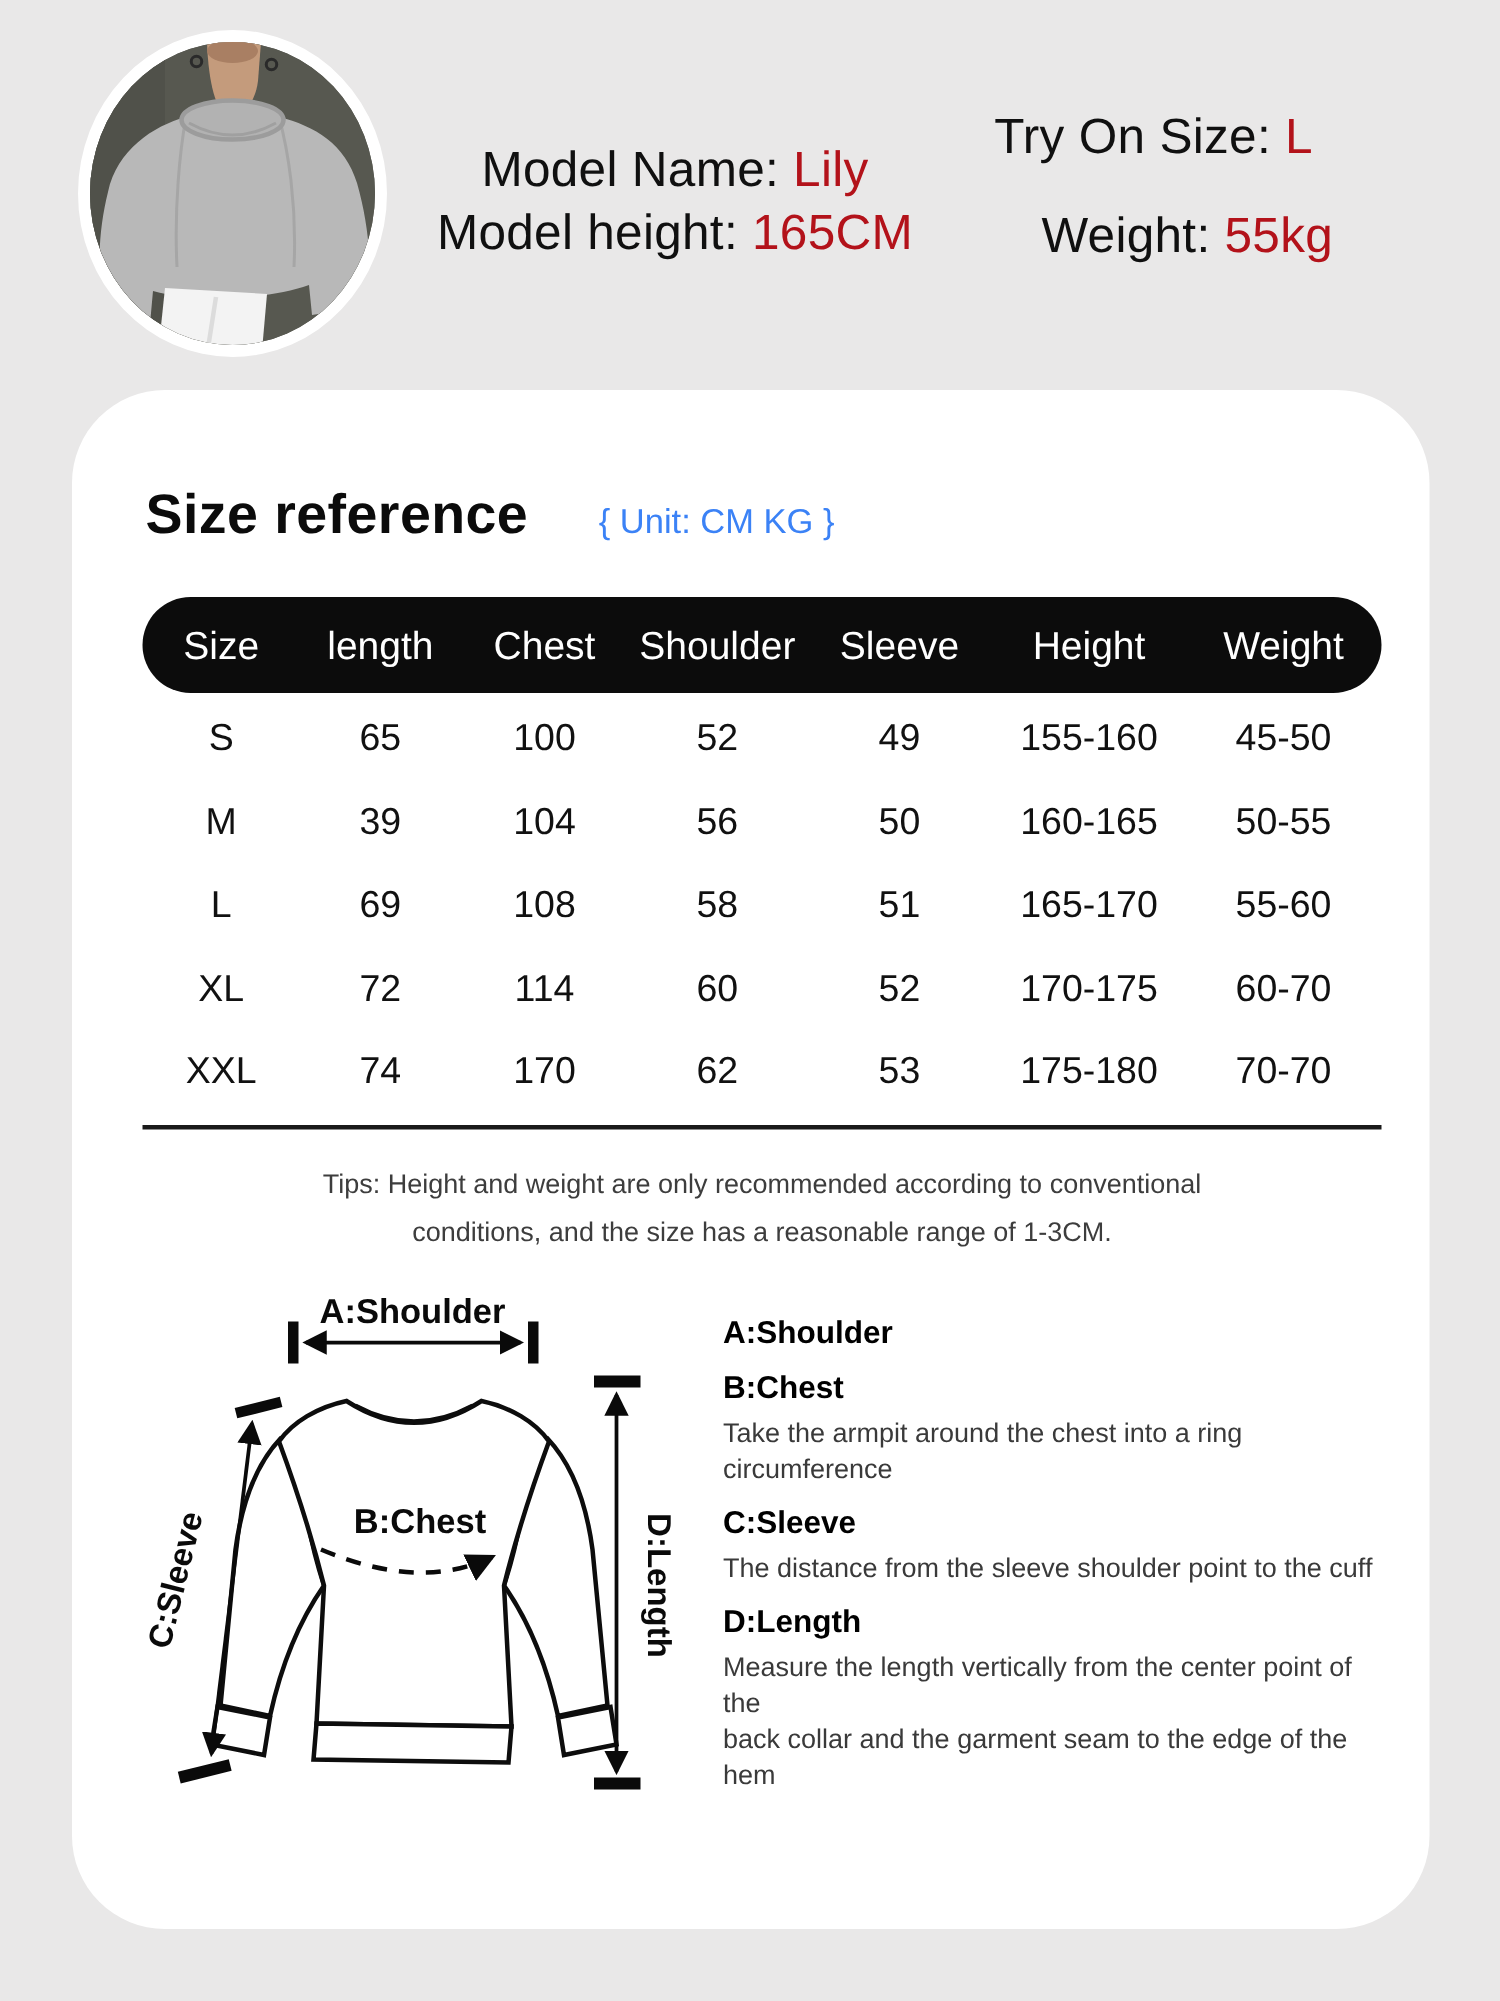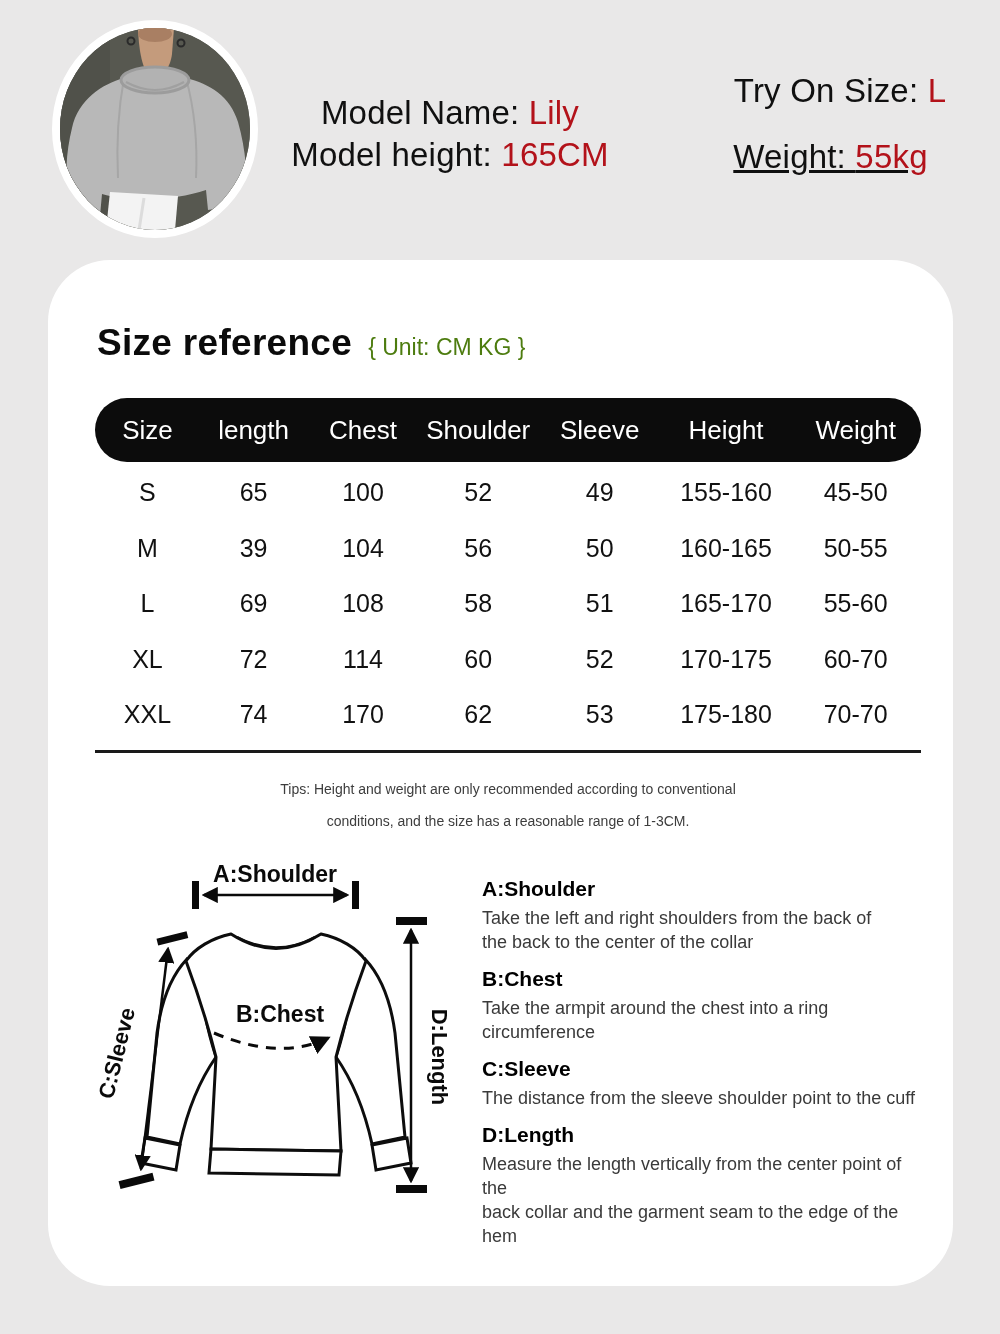--- a/index.html
+++ b/index.html
@@ -17,50 +17,50 @@
   .model-photo {
     position:absolute; left:52px; top:20px;
     width:206px; height:218px;
     border:8px solid #ffffff; border-radius:50%;
     overflow:hidden; background:#575850;
   }
   .model-photo svg { display:block; width:100%; height:100%; }
   .model-field { position:absolute; font-size:33px; letter-spacing:0.2px; white-space:nowrap; text-align:center; color:#101010; }
   .model-field .v { color:#b3121a; }
   .mf-0 { left:285px; top:74px;  width:330px;margin-top:20px; }
-  .mf-1 { left:690px; top:72px;  width:300px; }
+  .mf-1 { left:619px; top:72px;  width:300px; }
   .mf-2 { left:265px; top:136px; width:370px; }
-  .mf-3 { left:673px; top:138px; width:315px;text-decoration:underline; }
+  .mf-3 { left:634px; top:138px; width:315px; }
 
   
   .card {
     position:absolute; left:48px; top:260px;
     width:905px; height:1026px;
     background:#ffffff; border-radius:62px;
     padding:58px 32px 0 47px;
   }
   .title-row { display:flex; align-items:baseline; gap:16px; margin:4px 0 34px 2px; }
   .title-row h1 { font-size:37px; font-weight:bold; letter-spacing:0.3px; color:#0b0b0b; }
-  .unit-note { font-size:23px; color:#4d7c0f; }
+  .unit-note { font-size:23px; color:#3b82f6;margin-left:31px; }
 
   .grid7 {
     display:grid;
     grid-template-columns:12.7% 13% 13.5% 14.4% 15% 15.6% 15.8%;
     align-items:center; text-align:center;
   }
   .thead {
     height:64px; background:#0c0c0c; border-radius:32px;
     color:#ffffff; font-size:26px;margin-top:12px;
   }
   .tbody { border-bottom:3px solid #1a1a1a; padding:3px 0 7px; }
   .trow { height:55.5px; font-size:25px; color:#111; }
 
   .tips {
     margin-top:20px; text-align:center;
-    font-size:14px; line-height:32px; color:#3d3d3d;
+    font-size:18px; line-height:32px; color:#3d3d3d;
     white-space:pre-line;
   }
 
   
   .measure { display:flex; margin-left:-7px; margin-top:14px; }
   .diagram { width:380px; height:367px; flex:0 0 380px; }
   .diagram text { font-family:"Liberation Sans", sans-serif; font-weight:bold; fill:#0a0a0a; }
   .guide { flex:1 1 auto; padding:26px 0 0 14px; }
   .entry { margin-bottom:13px; }
   .entry h3 { font-size:21px; font-weight:bold; color:#000; margin-bottom:5px; }
@@ -210,22 +210,20 @@
         <rect x="308" y="66" width="31" height="8" fill="#0a0a0a"></rect>
         <rect x="308" y="334" width="31" height="8" fill="#0a0a0a"></rect>
         <line x1="323" y1="79" x2="323" y2="330" stroke="#0a0a0a" stroke-width="2.5" marker-start="url(#ah)" marker-end="url(#ah)"></line>
       </g>
       <text x="344" y="206" font-size="22" text-anchor="middle" transform="rotate(90 344 206)">D:Length</text>
     </svg>
 
     <div class="guide">
       <div class="entry">
         <h3>A:Shoulder</h3>
-        <p>Take the left and right shoulders from the back of
-the back to the center of the collar</p>
       </div>
       <div class="entry">
         <h3>B:Chest</h3>
         <p>Take the armpit around the chest into a ring circumference</p>
       </div>
       <div class="entry">
         <h3>C:Sleeve</h3>
         <p>The distance from the sleeve shoulder point to the cuff</p>
       </div>
       <div class="entry">

